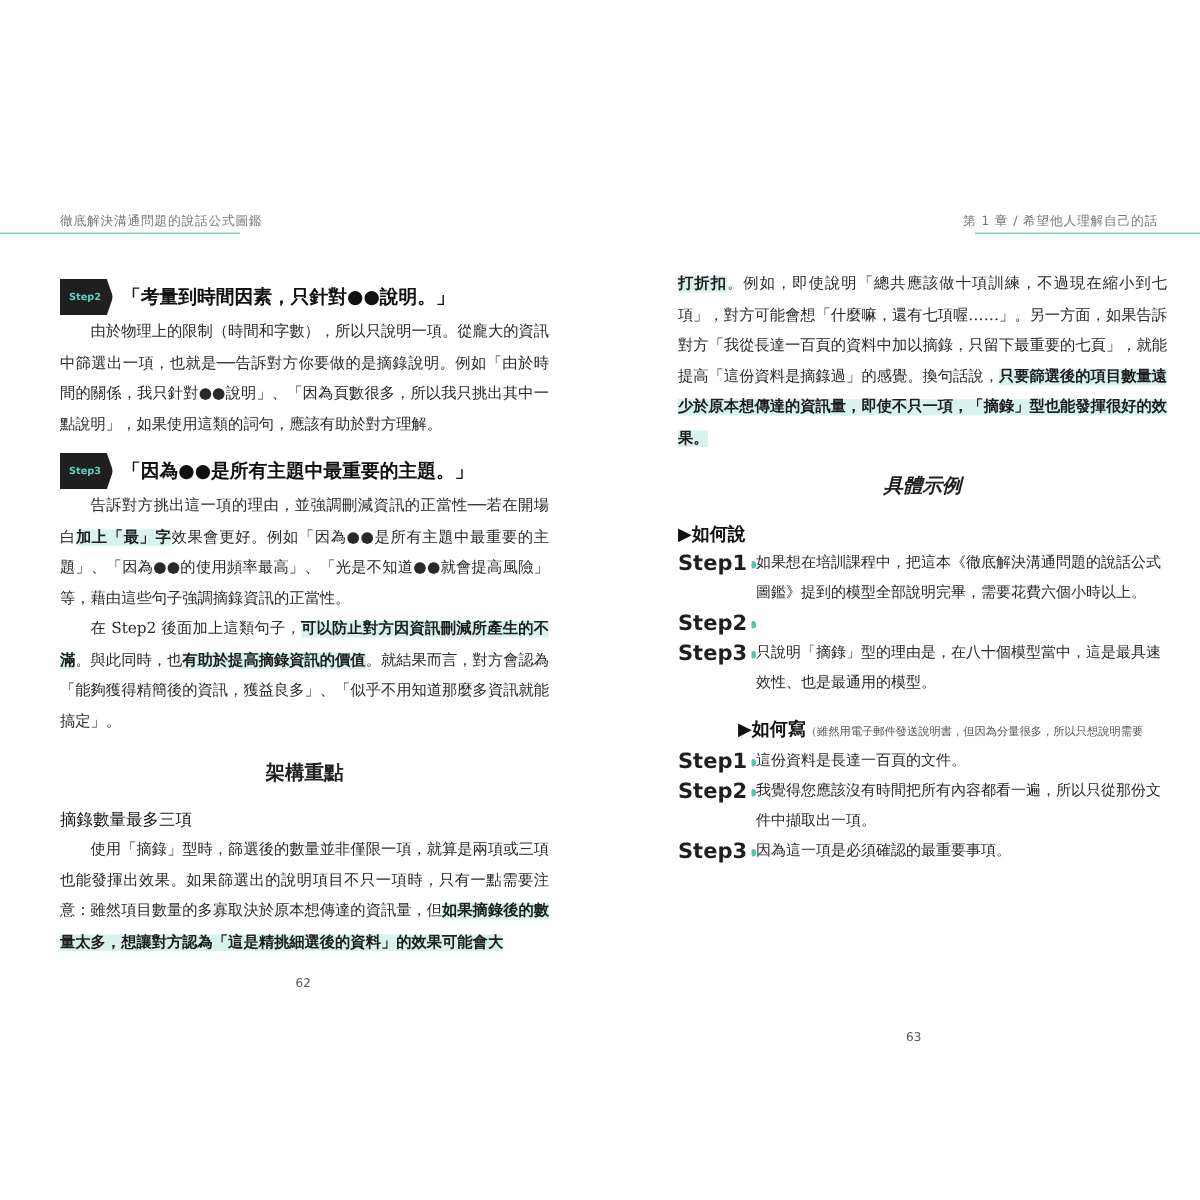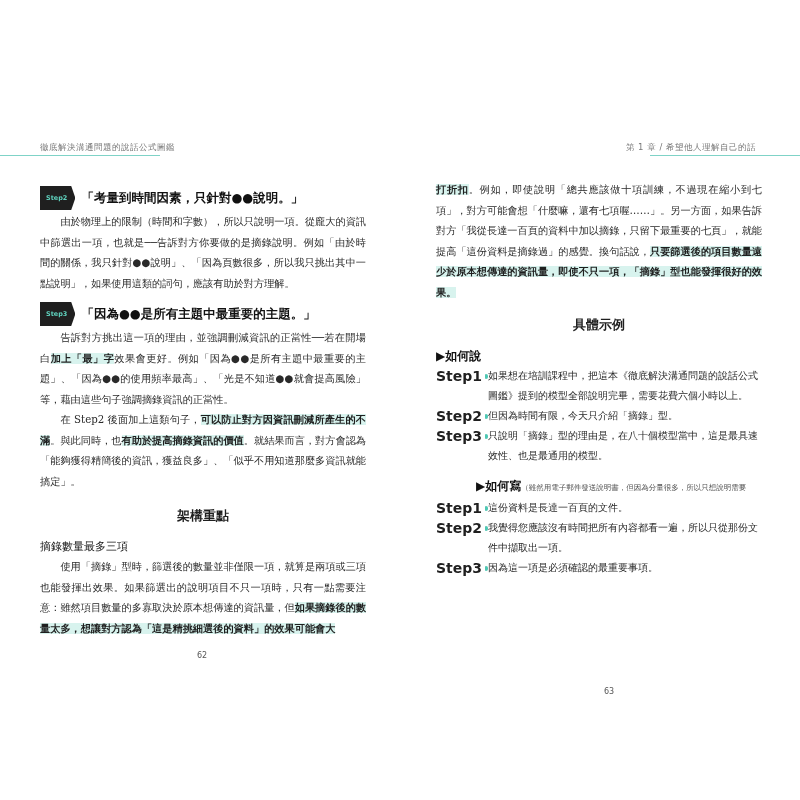--- a/index.html
+++ b/index.html
@@ -3,27 +3,27 @@
 <meta charset="utf-8">
 <style>
   html, body { margin:0; padding:0; }
   body { width:800px; height:800px; background:#ffffff; position:relative; overflow:hidden;
          font-family:"DejaVu Serif","Liberation Serif",serif; color:#2a2a2a; }
   .page { position:absolute; top:0; height:800px; }
   .left { left:0; width:400px; }
   .right { left:400px; width:400px; }
   .running-head { position:absolute; top:142px; font-size:8.5px; color:#777; font-family:"DejaVu Sans","Liberation Sans",sans-serif; letter-spacing:0.5px; }
   .left .running-head { left:40px; }
-  .right .running-head { right:44px; }
+  .right .running-head { right:28px; }
   .head-rule { position:absolute; top:155px; height:1px; background:#7fd3c7; }
   .left .head-rule { left:0; width:160px; }
   .right .head-rule { right:0; width:150px; }
   .body { position:absolute; top:186px; font-size:10.2px; line-height:20.5px; }
   .left .body { left:40px; width:326px; }
-  .right .body { left:36px; width:326px; top:180px; }
+  .right .body { left:52px; width:326px; top:180px; }
   p { margin:0; text-indent:2em; text-align:justify; }
   p.noindent { text-indent:0; }
   .hl { background:#d8f3ee; font-family:"DejaVu Sans","Liberation Sans",sans-serif; font-weight:bold; color:#1f1f1f; }
   .step-heading { display:flex; align-items:center; font-family:"DejaVu Sans","Liberation Sans",sans-serif; font-weight:bold; font-size:12.5px; color:#111; height:24px; margin-bottom:2px; }
   .step-tag { display:inline-block; background:#1f1f1f; color:#5fd1bd; font-size:6.5px; font-weight:bold; padding:2px 8px 2px 6px; margin-right:6px; clip-path:polygon(0 0,88% 0,100% 50%,88% 100%,0 100%); }
   .section-title { text-align:center; font-size:13px; font-weight:bold; margin:14px 0 10px; color:#1f1f1f; }
   .sub-heading { font-family:"DejaVu Sans","Liberation Sans",sans-serif; font-weight:normal; font-size:11px; color:#111; margin-top:4px; }
   .how-heading { font-family:"DejaVu Sans","Liberation Sans",sans-serif; font-weight:bold; font-size:12px; color:#111; margin-top:6px; line-height:20px; }
   .how-note { font-size:7.5px; font-weight:normal; color:#555; font-family:"DejaVu Serif","Liberation Serif",serif; }
   .how-note-2 { font-size:7.5px; color:#555; padding-left:60px; line-height:16px; }
@@ -64,36 +64,35 @@
   <div class="page-number">62</div>
 </div>
 
 <div class="page right">
   <div class="running-head">第 1 章 / 希望他人理解自己的話</div>
   <div class="head-rule"></div>
 
   <div class="body">
     <p class="noindent"><span class="hl">打折扣</span><span>。例如，即使說明「總共應該做十項訓練，不過現在縮小到七項」，對方可能會想「什麼嘛，還有七項喔……」。另一方面，如果告訴對方「我從長達一百頁的資料中加以摘錄，只留下最重要的七頁」，就能提高「這份資料是摘錄過」的感覺。換句話說，</span><span class="hl">只要篩選後的項目數量遠少於原本想傳達的資訊量，即使不只一項，「摘錄」型也能發揮很好的效果。</span></p>
 
-    <div class="section-title" style="margin-top:12px;">具體示例</div>
+    <div class="section-title" style="margin-top:12px;font-style:italic;">具體示例</div>
 
     <div class="how-heading">▶如何說</div>
     <div class="step-row">
       <div class="step-label">
           <span>Step1</span>
           <span class="pointer-icon"></span>
         </div>
       <div class="step-text">如果想在培訓課程中，把這本《徹底解決溝通問題的說話公式圖鑑》提到的模型全部說明完畢，需要花費六個小時以上。</div>
     </div>
     <div class="step-row">
       <div class="step-label">
           <span>Step2</span>
           <span class="pointer-icon"></span>
         </div>
-      <div class="step-text">但因為時間有限，今天只介紹「摘錄」型。</div>
     </div>
     <div class="step-row">
       <div class="step-label">
           <span>Step3</span>
           <span class="pointer-icon"></span>
         </div>
       <div class="step-text">只說明「摘錄」型的理由是，在八十個模型當中，這是最具速效性、也是最通用的模型。</div>
     </div>
 
     <div class="how-heading" style="margin-top:10px;padding-left:40px;"><span>▶如何寫</span><span class="how-note">（雖然用電子郵件發送說明書，但因為分量很多，所以只想說明需要</span></div>

